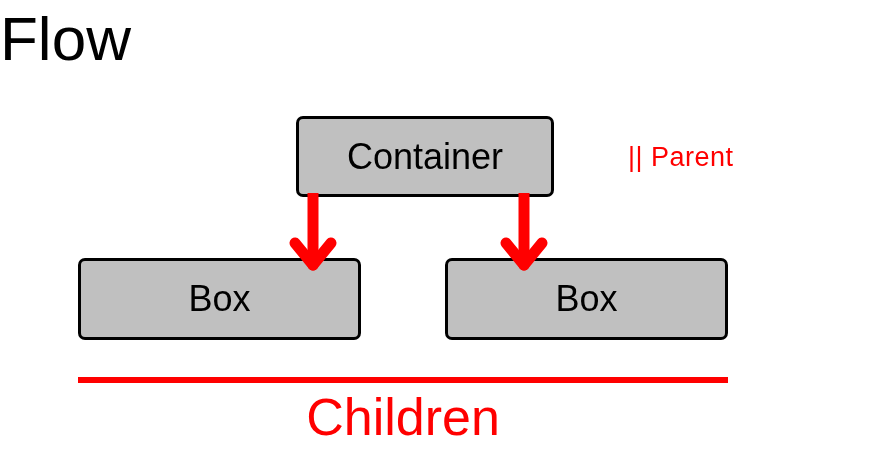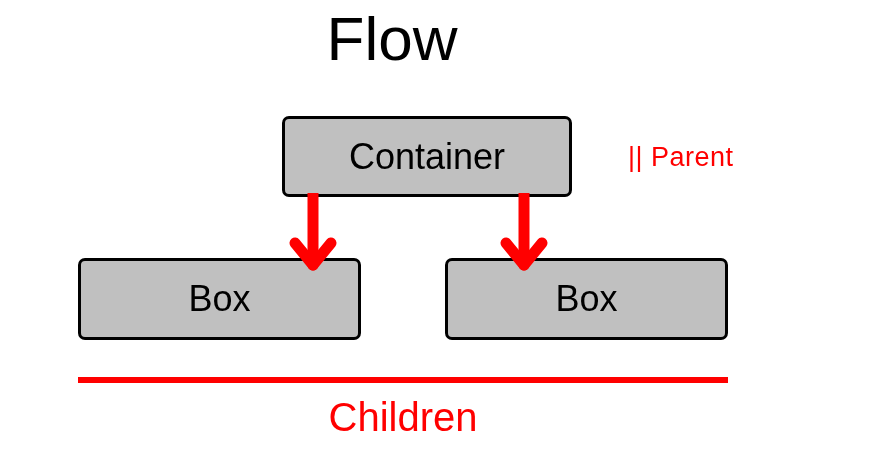--- a/index.html
+++ b/index.html
@@ -13,21 +13,20 @@
     height: 461px;
     background: #ffffff;
     overflow: hidden;
     font-family: "Liberation Sans", sans-serif;
   }
   .title {
     position: absolute;
     left: 0;
     top: 2px;
     width: 784px;
-    text-align: center;
     font-size: 62px;
     line-height: 74px;
     color: #000000;
     font-weight: 400;
     letter-spacing: 0px;
     white-space: nowrap;
   }
   .node {
     position: absolute;
     box-sizing: border-box;
@@ -37,23 +36,23 @@
     display: flex;
     align-items: center;
     justify-content: center;
     color: #000000;
     font-size: 36px;
     line-height: 40px;
     font-weight: 400;
     white-space: nowrap;
   }
   #node-container {
-    left: 282px;
+    left: 296px;
     top: 116px;
-    width: 290px;
+    width: 258px;
     height: 81px;
   }
   #node-box-left {
     left: 78px;
     top: 258px;
     width: 283px;
     height: 82px;
   }
   #node-box-right {
     left: 445px;
@@ -88,21 +87,21 @@
     width: 650px;
     height: 6px;
     background: #ff0000;
   }
   .children-label {
     position: absolute;
     left: 78px;
     top: 392px;
     width: 650px;
     text-align: center;
-    font-size: 40px;
+    font-size: 52px;
     line-height: 50px;
     color: #ff0000;
     white-space: nowrap;
   }
 </style>
 </head>
 <body>
 
 <div id="canvas">
 

